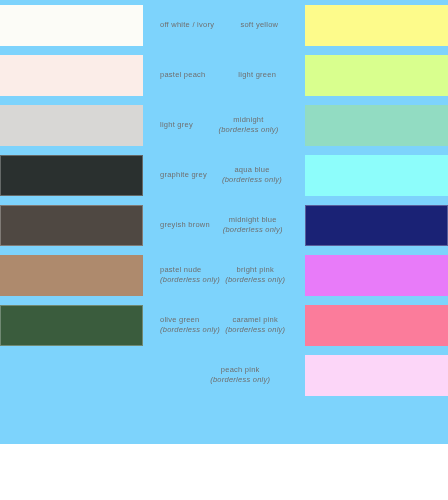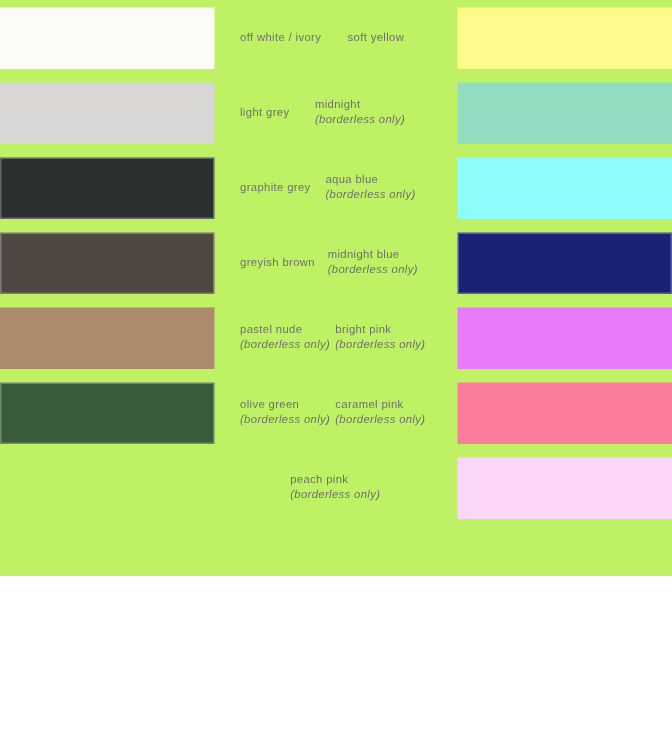--- a/index.html
+++ b/index.html
@@ -10,22 +10,22 @@
   body {
     width: 448px;
     height: 500px;
     font-family: "Liberation Sans", sans-serif;
     overflow: hidden;
   }
 
   #swatch-chart {
     position: relative;
     width: 448px;
-    height: 384px;
-    background: #bef264;
+    height: 444px;
+    background: #7dd3fc;
   }
 
   .swatch-row {
     position: relative;
     display: flex;
     align-items: center;
     width: 448px;
     height: 50px;
     box-sizing: border-box;
   }
@@ -53,37 +53,43 @@
     line-height: 10.5px;
     letter-spacing: 0.25px;
     color: #6f6f6f;
     white-space: pre-line;
   }
   .label-left {
     text-align: left;
     padding-left: 17px;
   }
   .label-right {
-    text-align: left;
+    text-align: center;
     padding-right: 18px;
   }
   .label-cell .sub {
     display: block;
     font-style: italic;
   }
 </style>
 </head>
 <body>
 
 <div id="swatch-chart">
     <div class="swatch-row">
       <div class="chip" title="off white / ivory" style="background: rgb(252, 252, 247);"></div>
       <div class="label-cell label-left"><span>off white / ivory</span></div>
       <div class="label-cell label-right"><span>soft yellow</span></div>
       <div class="chip" title="soft yellow" style="background: rgb(253, 251, 139);"></div>
+    </div>
+    <div class="swatch-row">
+      <div class="chip" title="pastel peach" style="background: rgb(251, 237, 232);"></div>
+      <div class="label-cell label-left"><span>pastel peach</span></div>
+      <div class="label-cell label-right"><span>light green</span></div>
+      <div class="chip" title="light green" style="background: rgb(217, 255, 142);"></div>
     </div>
     <div class="swatch-row">
       <div class="chip" title="light grey" style="background: rgb(216, 215, 213);"></div>
       <div class="label-cell label-left"><span>light grey</span></div>
       <div class="label-cell label-right"><span>midnight</span><span class="sub">(borderless only)</span></div>
       <div class="chip" title="turquoise" style="background: rgb(146, 220, 194);"></div>
     </div>
     <div class="swatch-row">
       <div class="chip edged" title="graphite grey" style="background: rgb(42, 48, 47);"></div>
       <div class="label-cell label-left"><span>graphite grey</span></div>

